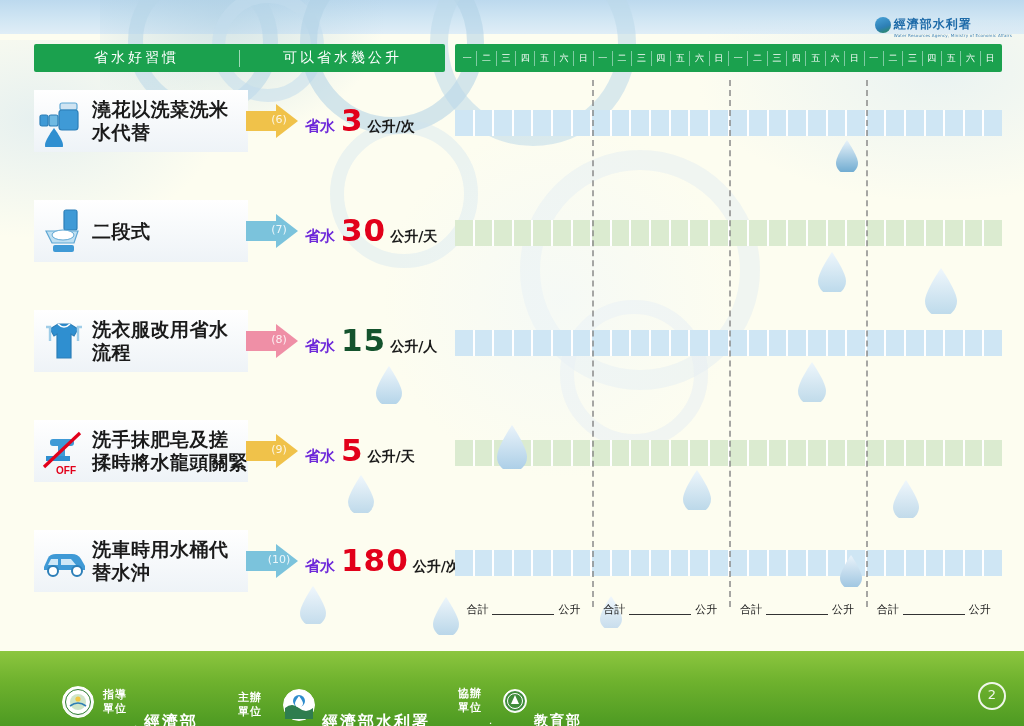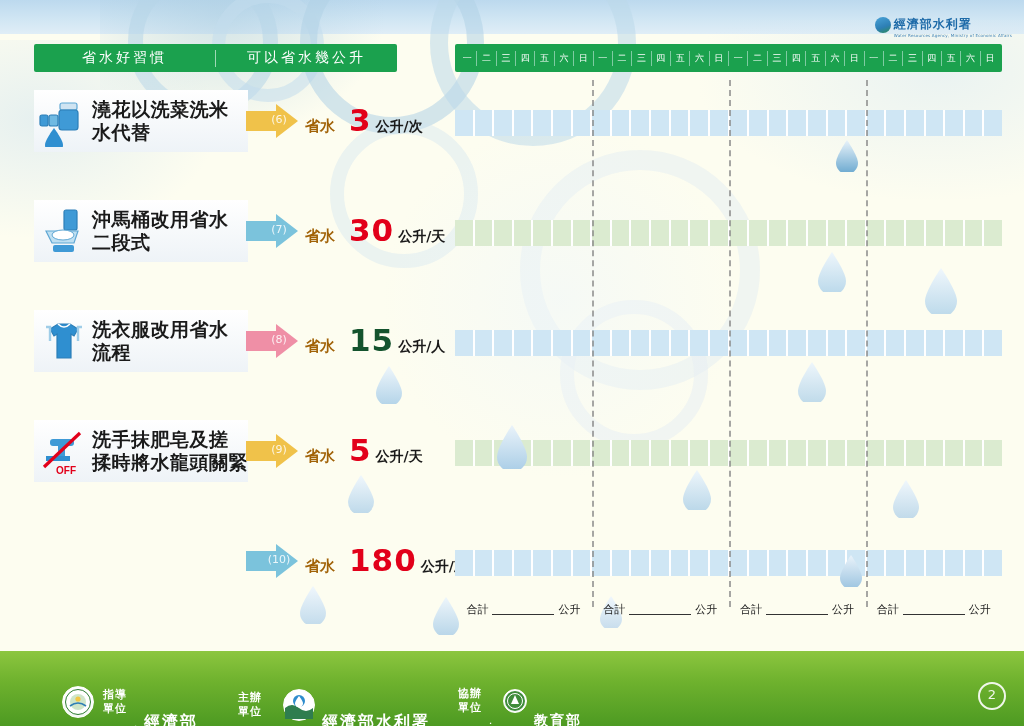--- a/index.html
+++ b/index.html
@@ -23,21 +23,21 @@
     background:#fdfdf0;
   }
   .swirl-ring{
     position:absolute;border-style:solid;border-color:#cfe3f0;
     border-radius:50%;opacity:.55;pointer-events:none;
   }
   .wash{position:absolute;pointer-events:none;opacity:.5;}
 
   
   #header-bar{
-    position:absolute;left:34px;top:44px;width:363px;height:28px;
+    position:absolute;left:34px;top:44px;width:411px;height:28px;
     background:#1ba14e;border-radius:2px;
     display:flex;align-items:center;
   }
   #header-bar .hcell{
     flex:1;text-align:center;color:#ffffff;font-size:14px;letter-spacing:3px;
     font-family:"DejaVu Sans","Liberation Sans",sans-serif;
   }
   #header-bar .hdiv{width:1px;height:17px;background:#9fd9b6;}
 
   #cal-header{
@@ -75,21 +75,21 @@
     border-top:17px solid transparent;border-bottom:17px solid transparent;
   }
   .arrow .num{
     position:absolute;left:16px;top:9px;width:34px;text-align:center;
     font-size:11px;color:#ffffff;opacity:.85;z-index:2;
   }
   .saving{
     position:absolute;left:305px;top:22px;height:38px;
     display:flex;align-items:baseline;
   }
-  .saving .lbl{font-size:15px;color:#a16207;margin-right:14px;font-weight:bold;}
+  .saving .lbl{font-size:15px;color:#6d28d9;margin-right:6px;font-weight:bold;}
   .saving .val{
     font-size:31px;color:#e2001a;font-weight:bold;letter-spacing:1px;
     font-family:"DejaVu Sans","Liberation Sans",sans-serif;
   }
   .saving .unit{font-size:14px;color:#1a1a1a;margin-left:4px;font-weight:bold;}
 
   
   .band{
     position:absolute;left:455px;height:26px;width:547px;
     display:flex;box-sizing:border-box;
@@ -271,21 +271,20 @@
       </div>
       <div class="row" style="top: 190px;">
         <div class="item-box">
           <div class="item-icon"><svg viewBox="0 0 52 52" width="52" height="52">
               <rect x="26" y="5" width="13" height="20" rx="2" fill="#3f9ad6" stroke="#2c7fb8" stroke-width="1.2"></rect>
               <path d="M8 26 L40 26 L36 38 L14 38 Z" fill="#bfe0f2" stroke="#5fa7d4" stroke-width="1.2"></path>
               <ellipse cx="25" cy="30" rx="11" ry="5" fill="#ffffff" stroke="#5fa7d4" stroke-width="1"></ellipse>
               <rect x="15" y="40" width="21" height="7" rx="2" fill="#3f9ad6"></rect>
             </svg></div>
           <div class="item-text">
-            <div>沖馬桶改用省水</div>
             <div>二段式</div>
           </div>
         </div>
         <div class="arrow">
           <div class="shaft" style="background: rgb(123, 195, 220);"></div>
           <div class="head" style="border-left: 22px solid rgb(123, 195, 220);"></div>
           <div class="num">(7)</div>
         </div>
         <div class="saving">
           <span class="lbl">省水</span>
@@ -426,20 +425,33 @@
           <div class="cell"></div>
           <div class="cell"></div>
           <div class="cell"></div>
           <div class="cell"></div>
           <div class="cell"></div>
           <div class="cell"></div>
           <div class="cell"></div>
         </div>
       </div>
       <div class="row" style="top: 520px;">
+        <div class="item-box">
+          <div class="item-icon"><svg viewBox="0 0 52 52" width="52" height="52">
+              <path d="M6 32 L10 23 Q12 19 18 19 L34 19 Q40 19 43 24 L47 31 L47 35 L6 35 Z" fill="#3f9ad6"></path>
+              <path d="M13 24 L20 24 L20 30 L10 30 Z" fill="#cfe8f7"></path>
+              <path d="M23 24 L33 24 L38 30 L23 30 Z" fill="#cfe8f7"></path>
+              <circle cx="15" cy="36" r="5" fill="#ffffff" stroke="#2c7fb8" stroke-width="2"></circle>
+              <circle cx="39" cy="36" r="5" fill="#ffffff" stroke="#2c7fb8" stroke-width="2"></circle>
+            </svg></div>
+          <div class="item-text">
+            <div>洗車時用水桶代</div>
+            <div>替水沖</div>
+          </div>
+        </div>
         <div class="arrow">
           <div class="shaft" style="background: rgb(123, 195, 220);"></div>
           <div class="head" style="border-left: 22px solid rgb(123, 195, 220);"></div>
           <div class="num">(10)</div>
         </div>
         <div class="saving">
           <span class="lbl">省水</span>
           <span class="val" style="color: rgb(226, 0, 26);">180</span>
           <span class="unit">公升/次</span>
         </div>

